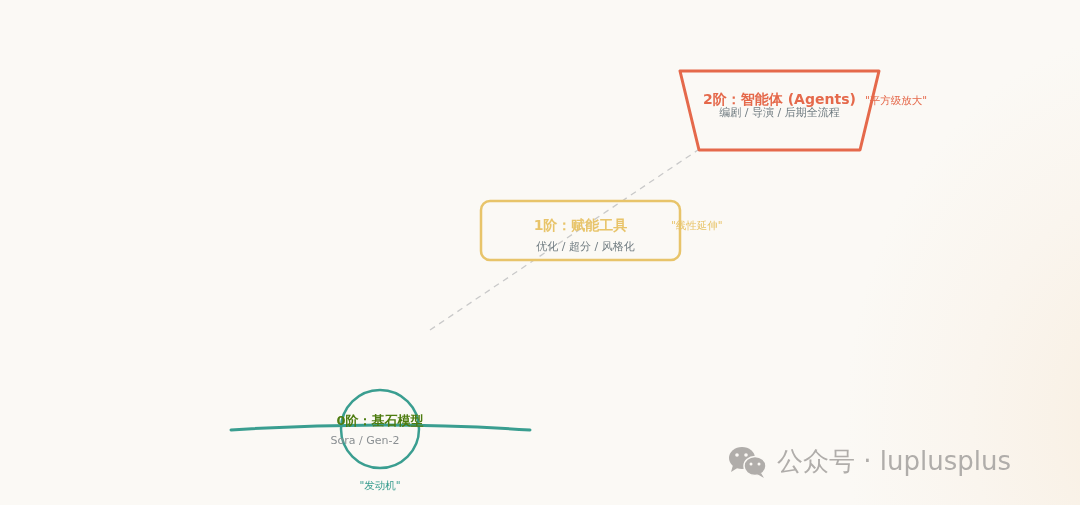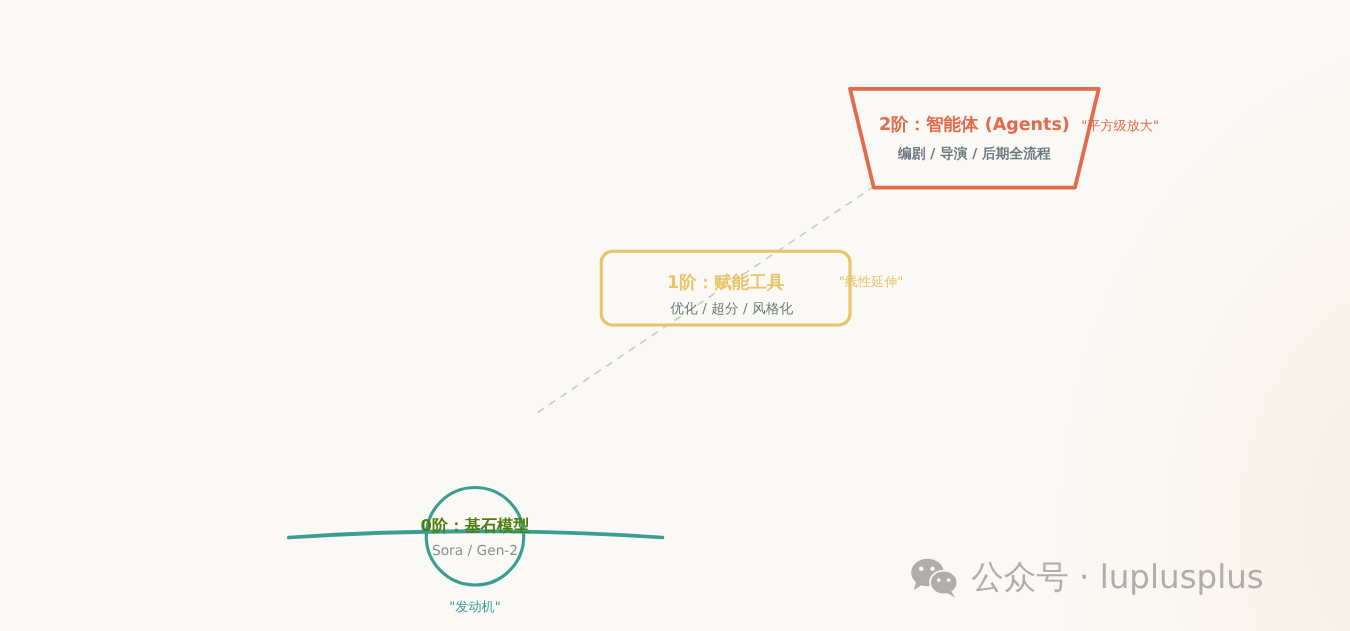--- a/index.html
+++ b/index.html
@@ -25,29 +25,29 @@
   <path d="M231 430 Q 380 420 530 430" fill="none" stroke="#3a9e90" stroke-width="3" stroke-linecap="round"></path>
 
   <circle cx="380" cy="429" r="39" fill="none" stroke="#3a9e90" stroke-width="2.5"></circle>
 
   <rect x="481" y="201" width="199" height="59" rx="9" fill="none" stroke="#e8c46a" stroke-width="2.5"></rect>
 
   <polygon points="680,71 879,71 860,150 699,150" fill="none" stroke="#e5694b" stroke-width="3" stroke-linejoin="round"></polygon>
 </svg>
 
 <div class="abs title" style="left:680px;top:91px;width:199px;color:#e5694b;">2阶：智能体 (Agents)</div>
-<div class="abs sub" style="left:680px;top:115px;width:199px;font-weight:bold;">编剧 / 导演 / 后期全流程</div>
+<div class="abs sub" style="left:680px;top:105px;width:199px;">编剧 / 导演 / 后期全流程</div>
 <div class="abs note" style="left:865px;top:94px;color:#e5694b;">"平方级放大"</div>
 
 <div class="abs title" style="left:481px;top:217px;width:199px;color:#e8c46a;">1阶：赋能工具</div>
 <div class="abs sub" style="left:481px;top:239px;width:209px;">优化 / 超分 / 风格化</div>
 <div class="abs note" style="left:671px;top:219px;color:#e8c46a;">"线性延伸"</div>
 
 <div class="abs title" style="left:300px;top:412px;width:160px;color:#4d7c0f;font-size:13px;">0阶：基石模型</div>
-<div class="abs sub" style="left:300px;top:434px;width:160px;color:#8a8f92;">Sora / Gen-2</div>
+<div class="abs sub" style="left:285px;top:434px;width:160px;color:#8a8f92;">Sora / Gen-2</div>
 <div class="abs note" style="left:300px;top:479px;width:160px;text-align:center;color:#3a9e90;">"发动机"</div>
 
 <div class="abs wm" style="left:727px;top:444px;">
   <svg width="42" height="34" viewBox="0 0 42 34">
     <ellipse cx="15" cy="13" rx="13" ry="11" fill="#b0adaa"></ellipse>
     <polygon points="6,20 4,27 12,22" fill="#b0adaa"></polygon>
     <ellipse cx="28" cy="21" rx="11" ry="9.5" fill="#b0adaa" stroke="#fbf9f5" stroke-width="1.5"></ellipse>
     <polygon points="34,28 37,33 30,29" fill="#b0adaa"></polygon>
     <circle cx="10" cy="10" r="1.8" fill="#fbf9f5"></circle>
     <circle cx="19" cy="10" r="1.8" fill="#fbf9f5"></circle>

